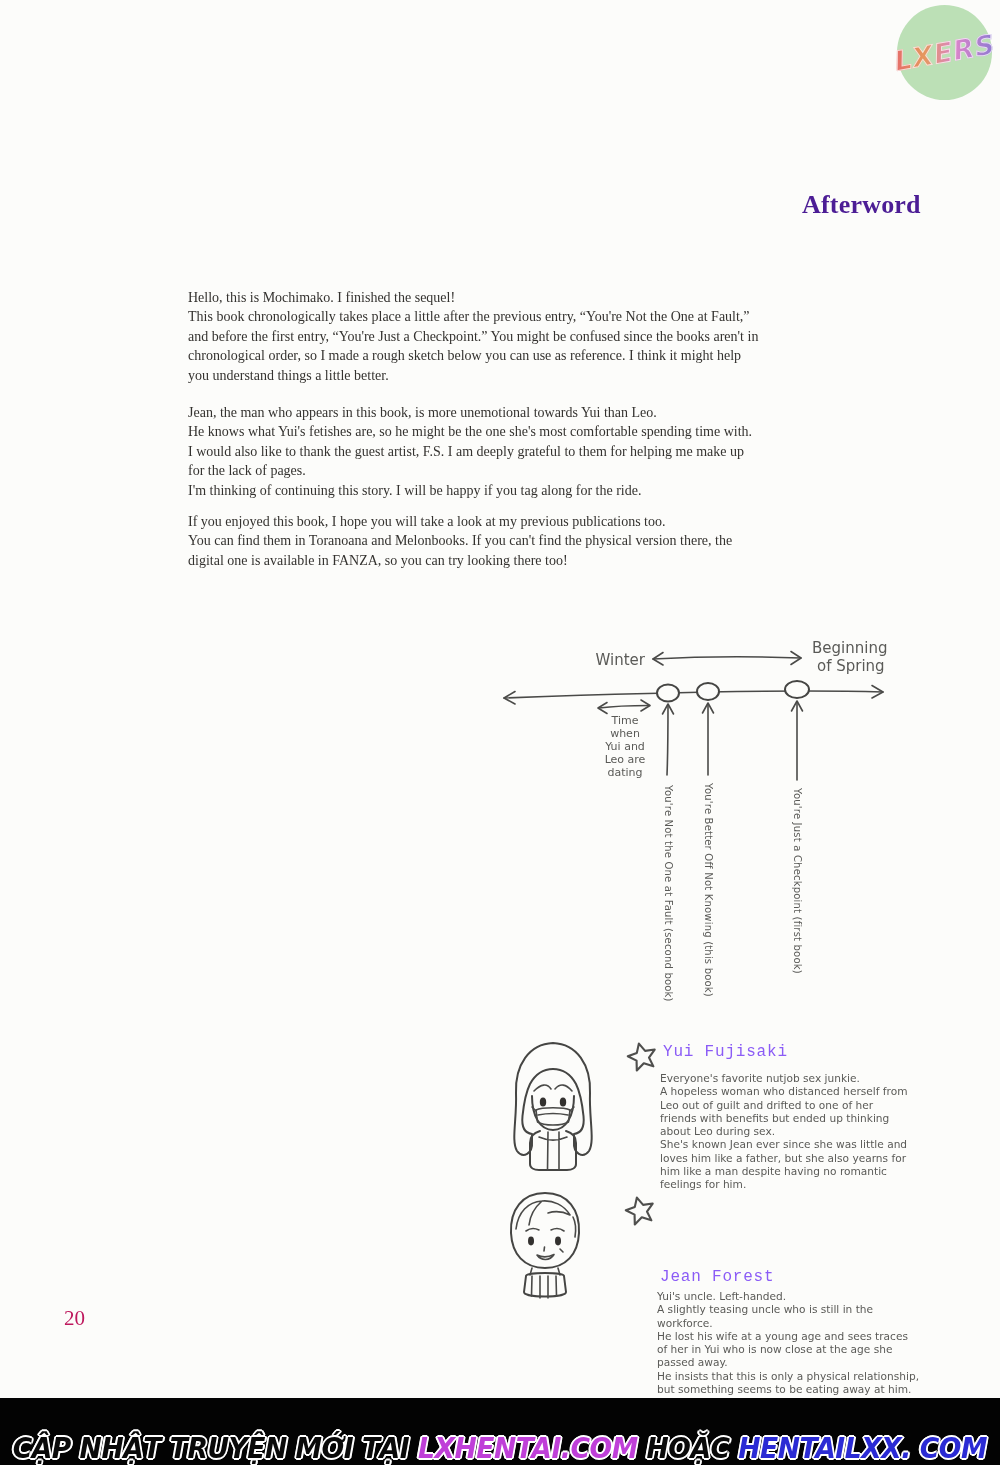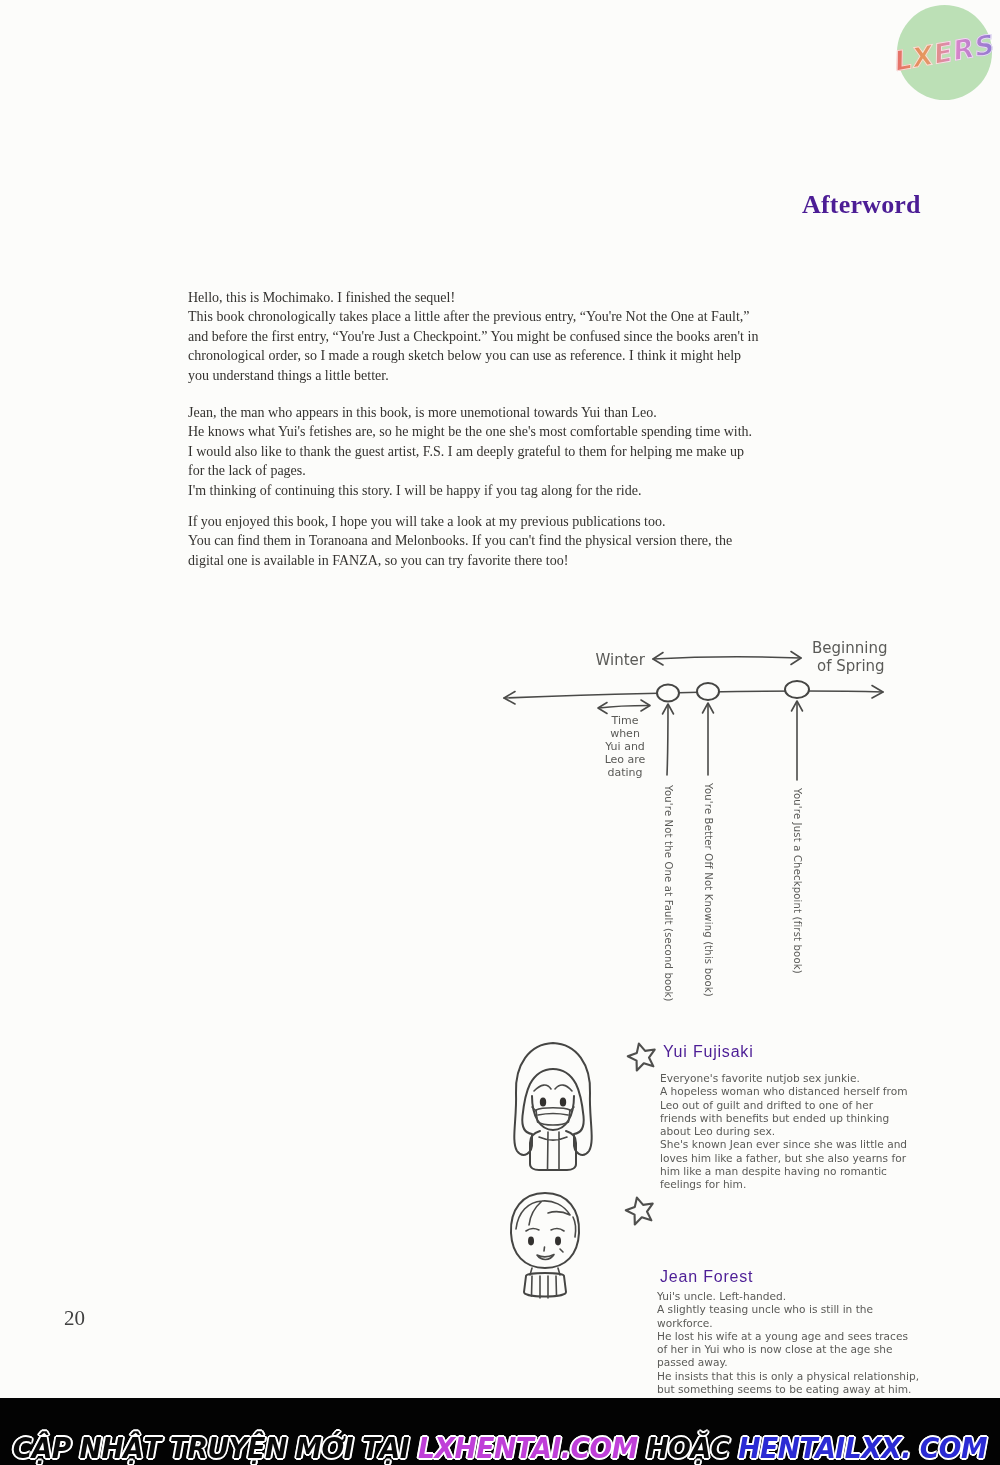--- a/index.html
+++ b/index.html
@@ -46,30 +46,30 @@
   .t11 { font-size:11px; }
   .t10 { font-size:10px; letter-spacing:.2px; }
   .sketch { stroke:#4a4a48; fill:none; stroke-width:1.6; stroke-linecap:round; stroke-linejoin:round; }
   .sketch2 { stroke:#454543; fill:none; stroke-width:2; stroke-linecap:round; stroke-linejoin:round; }
   .node { fill:#fcfcfa; stroke:#454543; stroke-width:2; }
 
   
   .char-draw { position:absolute; }
   .star { position:absolute; }
   .char-name {
-    position:absolute; font-family:Liberation Sans, sans-serif;
-    font-size:16px; letter-spacing:.8px; color:#4c1d95;
+    position:absolute; font-family:Liberation Mono, monospace;
+    font-size:16px; letter-spacing:.8px; color:#8b5cf6;
   }
   .char-desc {
     position:absolute; font-family:"DejaVu Sans", sans-serif;
     font-size:10.6px; line-height:13.3px; color:#5a5a57; white-space:pre-line;
     width:300px;
   }
 
-  .page-number { position:absolute; left:64px; top:1306px; font-size:21px; color:#404040; }
+  .page-number { position:absolute; left:64px; top:1306px; font-size:21px; color:#be185d; }
 
   
   .footer {
     position:absolute; left:0; top:1398px; width:1000px; height:67px;
     background:#030303; display:flex; align-items:flex-end; justify-content:center;
   }
   .footer-text {
     font-family:"DejaVu Sans", sans-serif; font-weight:bold; font-style:italic;
     font-size:28px; white-space:nowrap; transform:scaleX(.95); letter-spacing:-.5px;
     text-shadow: 2px 0 0 #fff, -2px 0 0 #fff, 0 2px 0 #fff, 0 -2px 0 #fff,
@@ -95,21 +95,21 @@
 and before the first entry, “You're Just a Checkpoint.” You might be confused since the books aren't in
 chronological order, so I made a rough sketch below you can use as reference. I think it might help
 you understand things a little better.</div>
   <div class="para p2">Jean, the man who appears in this book, is more unemotional towards Yui than Leo.
 He knows what Yui's fetishes are, so he might be the one she's most comfortable spending time with.
 I would also like to thank the guest artist, F.S. I am deeply grateful to them for helping me make up
 for the lack of pages.
 I'm thinking of continuing this story. I will be happy if you tag along for the ride.</div>
   <div class="para p3">If you enjoyed this book, I hope you will take a look at my previous publications too.
 You can find them in Toranoana and Melonbooks. If you can't find the physical version there, the
-digital one is available in FANZA, so you can try favorite there too!</div>
+digital one is available in FANZA, so you can try looking there too!</div>
 
   <svg class="timeline-svg" width="420" height="390" viewBox="0 0 420 390">
 
     <text x="165" y="30" text-anchor="end" class="t15">Winter</text>
     <g class="sketch">
       <path d="M173 24 C220 21.5 280 21.5 321 23"></path>
       <path d="M183 17.5 L173 24 L183 30"></path>
       <path d="M311 16.5 L321 23 L311 29.5"></path>
     </g>
     <text x="332" y="18" class="t15">Beginning</text>

